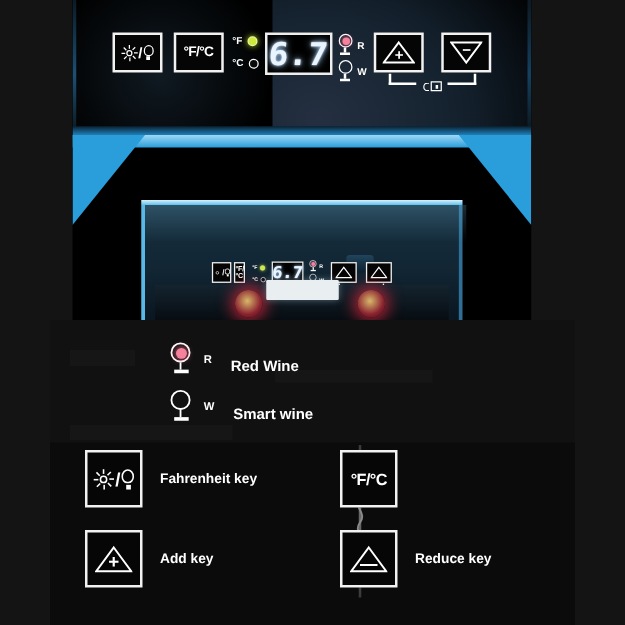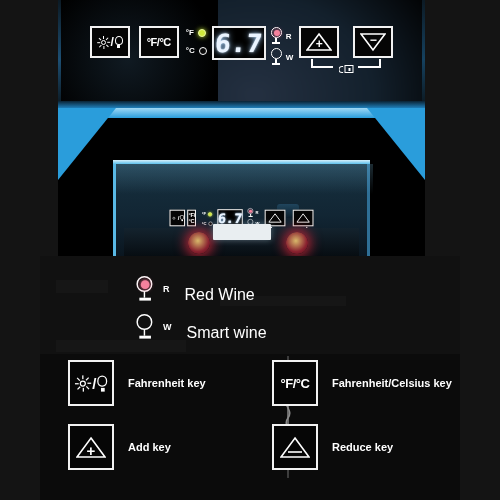--- a/index.html
+++ b/index.html
@@ -131,21 +131,21 @@
   
   .legend{position:absolute;left:40px;top:256px;width:420px;height:244px;
      background:#0b0b0b;}
   .leg-top{position:absolute;left:0;top:0;width:420px;height:98px;background:#111;}
   .ghost{position:absolute;background:#161616;}
 
   .rowR{position:absolute;left:95px;top:18px;display:flex;align-items:center;gap:7px;}
   .rowW{position:absolute;left:95px;top:56px;display:flex;align-items:center;gap:7px;}
   .lg-glass{transform:scale(1.45);transform-origin:left center;}
   .code{font-size:9px;font-weight:bold;color:#fff;margin-left:8px;}
-  .lg-name{font-size:16px;font-weight:normal;color:#fff;margin-left:8px;margin-top:12px;}
+  .lg-name{font-size:12px;font-weight:bold;color:#fff;margin-left:8px;margin-top:12px;}
   .smart{position:absolute;right:12px;top:44px;font-size:12px;font-weight:bold;color:#fff;}
 
   .keyrow{position:absolute;display:flex;align-items:center;}
   .kr1{left:28px;top:104px;} .kr2{left:232px;top:104px;}
   .kr3{left:28px;top:168px;} .kr4{left:232px;top:168px;}
   .keyrow .caption{font-size:11px;font-weight:bold;color:#fff;margin-left:14px;
      white-space:nowrap;}
   .kb-card{box-sizing:border-box;border:2px solid #f2f2f2;background:#060606;
      width:46px;height:46px;display:flex;align-items:center;justify-content:center;
      position:relative;}
@@ -407,21 +407,20 @@
             </span>
         </span>
       </div>
       <span class="caption">Fahrenheit key</span>
     </div>
 
     <div class="keyrow kr2">
       <div class="kb-card">
         <span class="fc-txt">°F/°C</span>
       </div>
-      <span class="caption">Fahrenheit/Celsius key</span>
     </div>
 
     <div class="keyrow kr3">
       <div class="kb-card">
         <svg class="shape" viewBox="0 0 30 23">
           <polygon points="15,2 29,21 1,21" fill="none" stroke="#fff" stroke-width="1.6"></polygon>
         </svg>
         <span class="signch">+</span>
       </div>
       <span class="caption">Add key</span>

